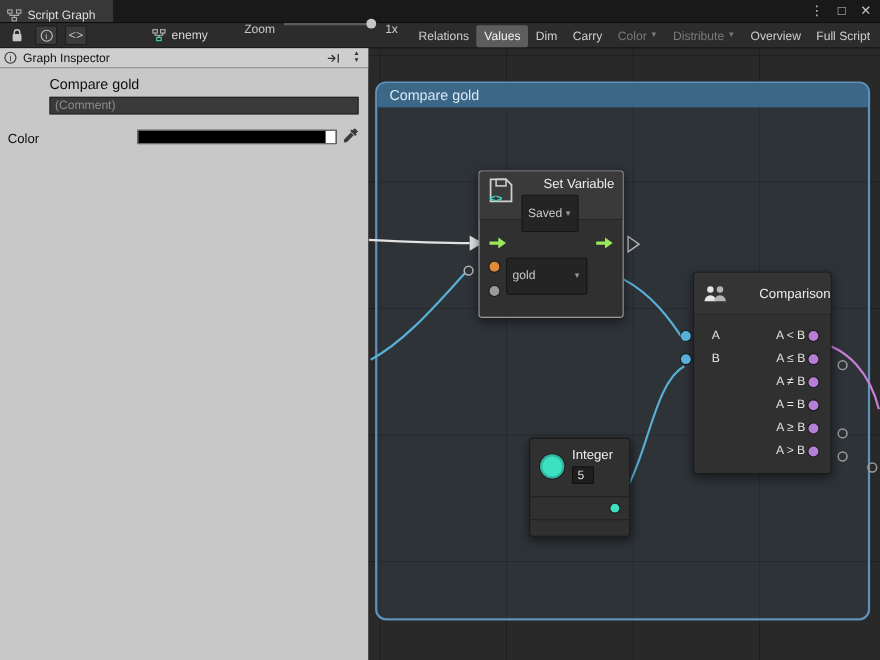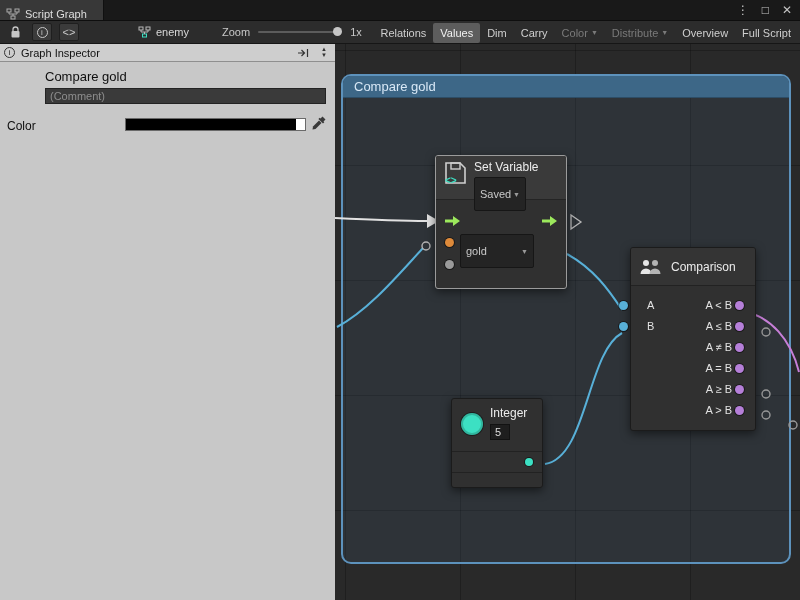--- a/index.html
+++ b/index.html
@@ -18,21 +18,21 @@
   .toolbar { position:absolute; left:0; top:20px; width:800px; height:24px; background:#2c2c2c;
              border-top:1px solid #0e0e0e; border-bottom:1px solid #161616; }
   .tb-left { position:absolute; left:5px; top:0; height:22px; display:flex; align-items:center; gap:7px; }
   .tb-btn { height:18px; min-width:20px; display:flex; align-items:center; justify-content:center;
             color:#c8c8c8; font-size:11px; }
   .tb-btn.framed { background:#3b3b3b; border:1px solid #1f1f1f; border-radius:2px; }
   .info-circle { width:11px; height:11px; border:1px solid #c8c8c8; border-radius:50%;
                  font-size:8px; line-height:9px; text-align:center; color:#c8c8c8; }
   .tb-obj { position:absolute; left:138px; top:0; height:22px; display:flex; align-items:center; gap:5px;
             color:#d8d8d8; font-size:11px; }
-  .tb-zoom { position:absolute; left:222px; top:0; height:22px; display:flex; align-items:center; gap:8px;
+  .tb-zoom { position:absolute; left:222px; top:0; height:22px; display:flex; align-items:flex-start; gap:8px;
              color:#c8c8c8; font-size:11px; }
   .zoom-track { position:relative; width:84px; height:2px; background:#5c5c5c; border-radius:1px; }
   .zoom-handle { position:absolute; right:0px; top:-4px; width:9px; height:9px; border-radius:50%; background:#c6c6c6; }
   .tb-right { position:absolute; right:2px; top:1px; height:21px; display:flex; align-items:center; }
   .tbar-btn { padding:0 7px; height:20px; display:flex; align-items:center; gap:3px; color:#cfcfcf;
               font-size:11px; border-radius:2px; white-space:nowrap; }
   .tbar-btn.active { background:#5d5d5d; color:#f2f2f2; }
   .tbar-btn.disabled { color:#7a7a7a; }
   .chev-sm { font-size:7px; line-height:7px; }
 
@@ -64,21 +64,21 @@
 
   .group { position:absolute; left:6px; top:30px; width:450px; height:490px; border:2px solid #5d92bc;
            border-radius:10px; background:rgba(88,126,164,0.13); z-index:1; }
   .group-header { height:22px; background:#3d6787; border-radius:7px 7px 0 0; display:flex; align-items:center;
                   padding-left:11px; color:#d8e8f6; font-size:13px; border-bottom:1px solid #2d4d66; }
 
   .wires { position:absolute; left:0; top:0; z-index:2; }
 
   .node { position:absolute; background:#303030; border:1px solid #1b1b1b; border-radius:3px;
           box-shadow:0 3px 10px rgba(0,0,0,0.5); z-index:3; }
-  .node-title { font-size:12px; color:#ececec; }
+  .node-title { font-size:12px; color:#ececec;margin-left:20px; }
   .dropdown { background:#242424; border:1px solid #161616; border-radius:2px; height:28px; display:flex;
               align-items:center; justify-content:space-between; padding:16px 5px; font-size:11px; color:#c9c9c9; }
   .chev { font-size:7px; color:#9a9a9a; line-height:7px; }
   .dot { position:absolute; width:9px; height:9px; border-radius:50%; box-shadow:0 0 0 1px rgba(0,0,0,0.45); }
 
   
   .node-setvar { left:100px; top:111px; width:132px; height:134px; border-color:#9b9b9b; }
   .sv-header { height:44px; background:#3a3a3a; border-bottom:1px solid #242424; border-radius:2px 2px 0 0;
                display:flex; align-items:flex-start; padding:4px 6px; gap:6px; }
   .sv-mode { margin-top:3px; width:52px; }
@@ -97,21 +97,21 @@
   .cmp-rows { padding-top:9px; }
   .cmp-row { position:relative; height:21px; }
   .port-in  { position:absolute; left:-12px; top:6px; width:9px; height:9px; border-radius:50%;
               background:#58b0d8; box-shadow:0 0 0 1px rgba(0,0,0,0.45); }
   .port-out { position:absolute; right:11px; top:6px; width:9px; height:9px; border-radius:50%;
               background:#b57fd8; box-shadow:0 0 0 1px rgba(0,0,0,0.45); }
   .cmp-in-label  { position:absolute; left:16px; top:4px; font-size:11px; color:#e2e2e2; }
   .cmp-out-label { position:absolute; right:23px; top:4px; font-size:11px; color:#e2e2e2; }
 
   
-  .node-integer { left:116px; top:354px; width:92px; height:90px; }
+  .node-integer { left:146px; top:354px; width:92px; height:90px; }
   .int-top { position:relative; height:53px; border-bottom:1px solid #222; }
   .int-circle { position:absolute; left:9px; top:14px; width:22px; height:22px; border-radius:50%;
                 background:#3ce0c3; box-shadow:0 0 0 1px rgba(0,0,0,0.4), inset 0 0 0 2px rgba(0,0,0,0.18); }
   .int-title { position:absolute; left:38px; top:7px; font-size:12px; color:#ececec; }
   .int-field { position:absolute; left:38px; top:25px; width:20px; height:16px; background:#1e1e1e;
                border:1px solid #121212; font-size:11px; color:#dddddd; display:flex; align-items:center;
                padding-left:4px; }
   .int-mid { position:relative; height:21px; border-bottom:1px solid #222; }
   .int-out-dot { position:absolute; right:9px; top:6px; width:8px; height:8px; border-radius:50%;
                  background:#3ce0c3; box-shadow:0 0 0 1px rgba(0,0,0,0.45); }

